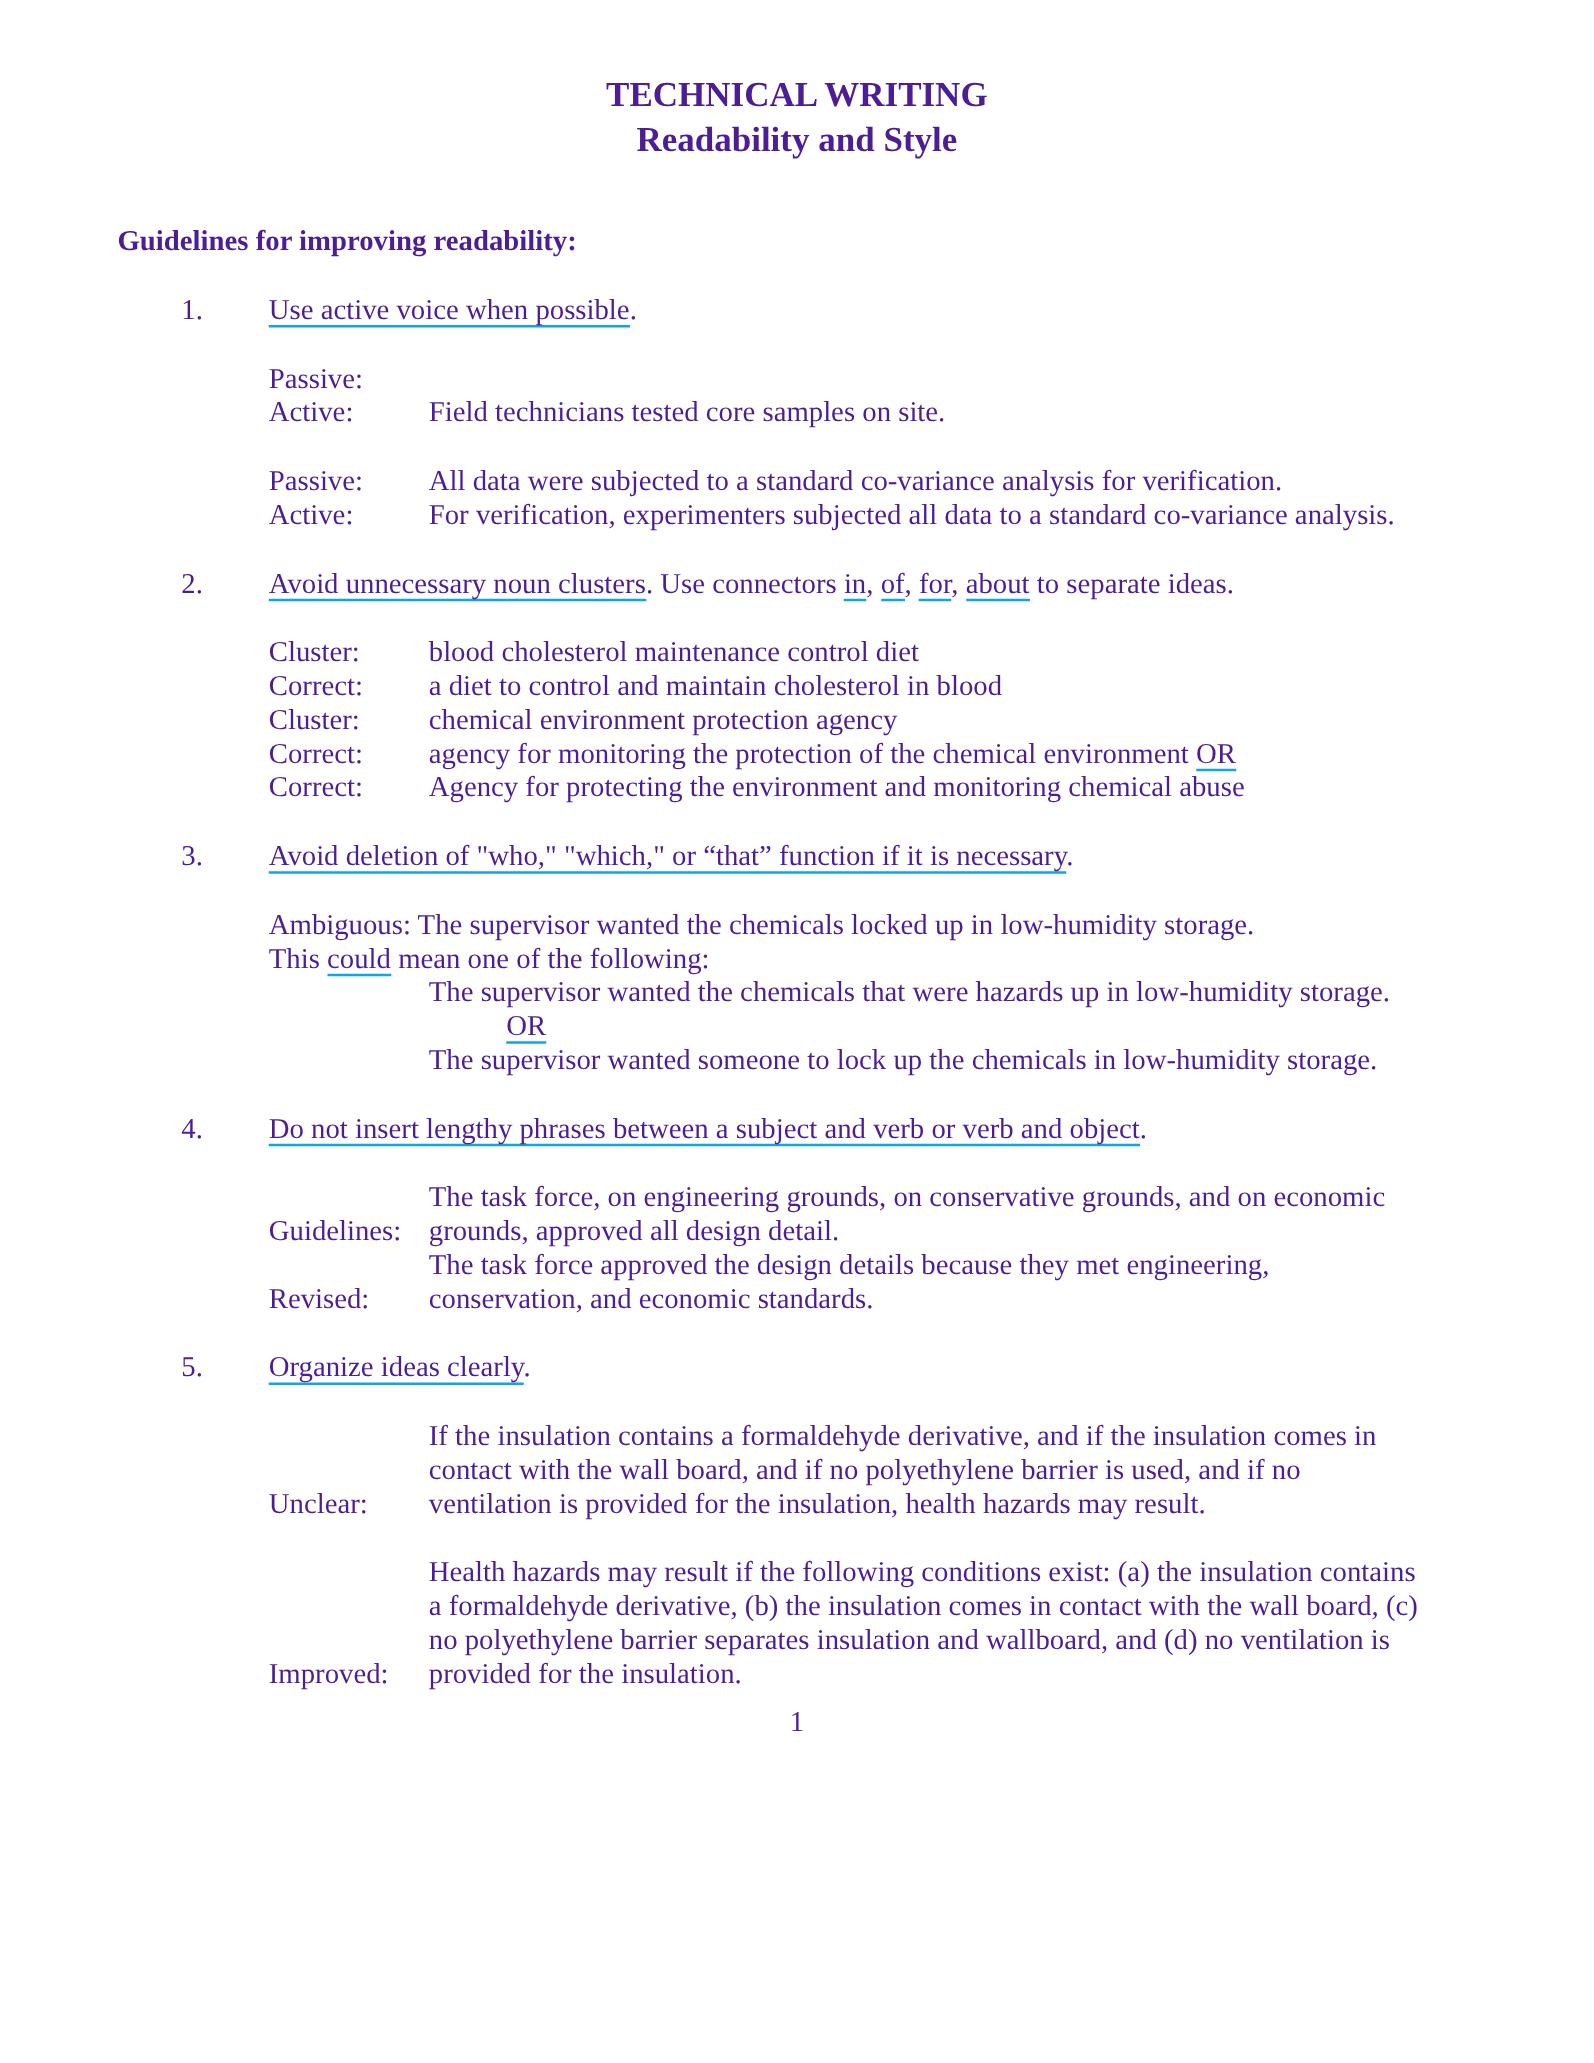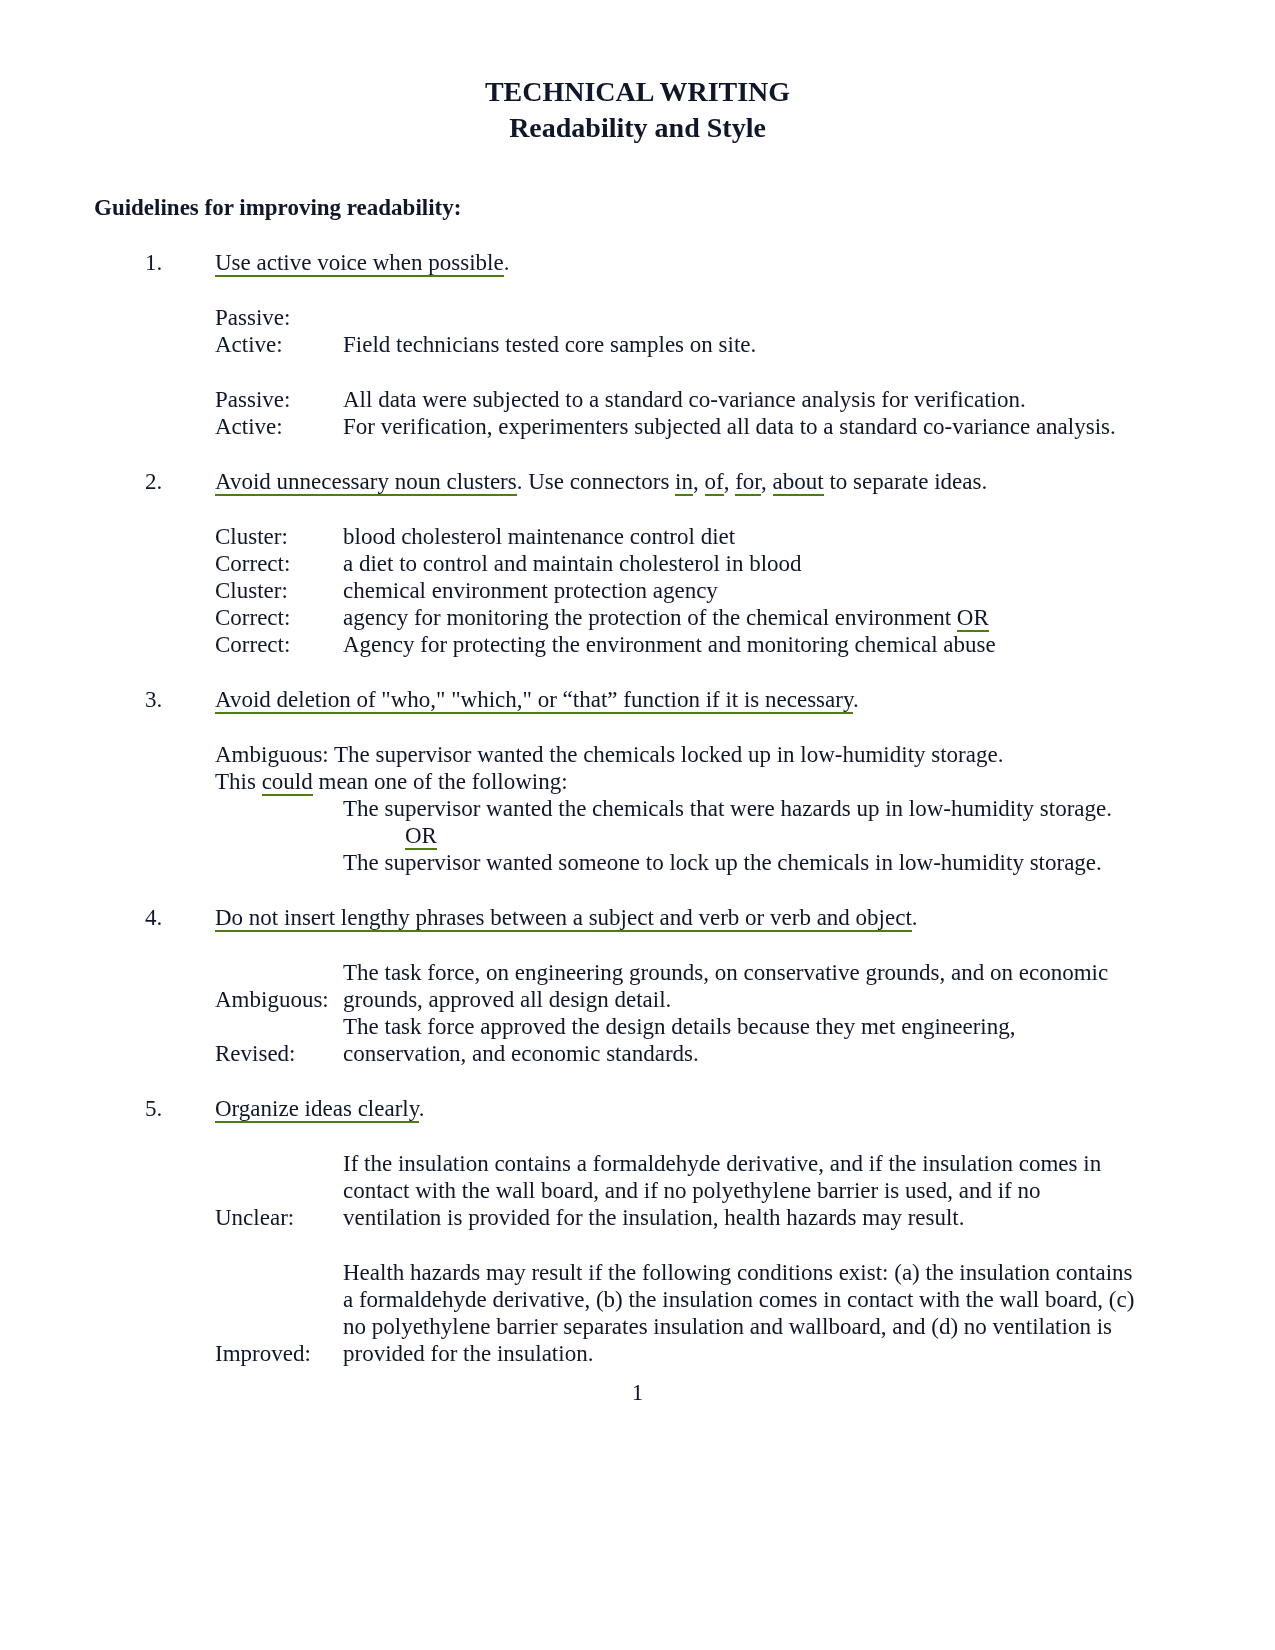--- a/index.html
+++ b/index.html
@@ -5,26 +5,26 @@
   html, body {
     margin: 0;
     padding: 0;
     background: #ffffff;
   }
   .page {
     position: relative;
     width: 1275px;
     height: 1650px;
     background: #ffffff;
-    color: #0f172a;
+    color: #4c1d95;
     font-family: "Liberation Serif", "DejaVu Serif", serif;
     font-size: 23px;
     line-height: 27px;
     box-sizing: border-box;
-    padding-top: 74px;
+    padding-top: 59px;
     overflow: hidden;
   }
   .title {
     text-align: center;
     font-weight: bold;
     font-size: 28px;
     line-height: 36px;
   }
   .guidelines {
     margin: 48px 0 0 94px;
@@ -50,21 +50,21 @@
     width: 128px;
     flex-shrink: 0;
   }
   .ex-text {
     width: 792px;
   }
   .line { margin-left: 215px; }
   .line.ind1 { margin-left: 343px; }
   .line.ind2 { margin-left: 405px; }
   .u {
-    border-bottom: 2px solid #4d7c0f;
+    border-bottom: 2px solid #0ea5e9;
     padding-bottom: 0px;
   }
   .page-number {
     text-align: center;
     margin-top: 12px;
   }
 </style>
 </head>
 <body>
 
@@ -146,21 +146,21 @@
     </div>
   </div>
 
   <div class="section">
     <div class="sec-head">
       <span class="sec-num">4.</span>
       <span class="sec-title"><span class="u">Do not insert lengthy phrases between a subject and verb or verb and object</span><span>.</span></span>
     </div>
     <div class="group">
       <div class="ex-row">
-        <span class="ex-label">Ambiguous:</span>
+        <span class="ex-label">Guidelines:</span>
         <span class="ex-text">The task force, on engineering grounds, on conservative grounds, and on economic grounds, approved all design detail.</span>
       </div>
       <div class="ex-row">
         <span class="ex-label">Revised:</span>
         <span class="ex-text">The task force approved the design details because they met engineering, conservation, and economic standards.</span>
       </div>
     </div>
   </div>
 
   <div class="section">

